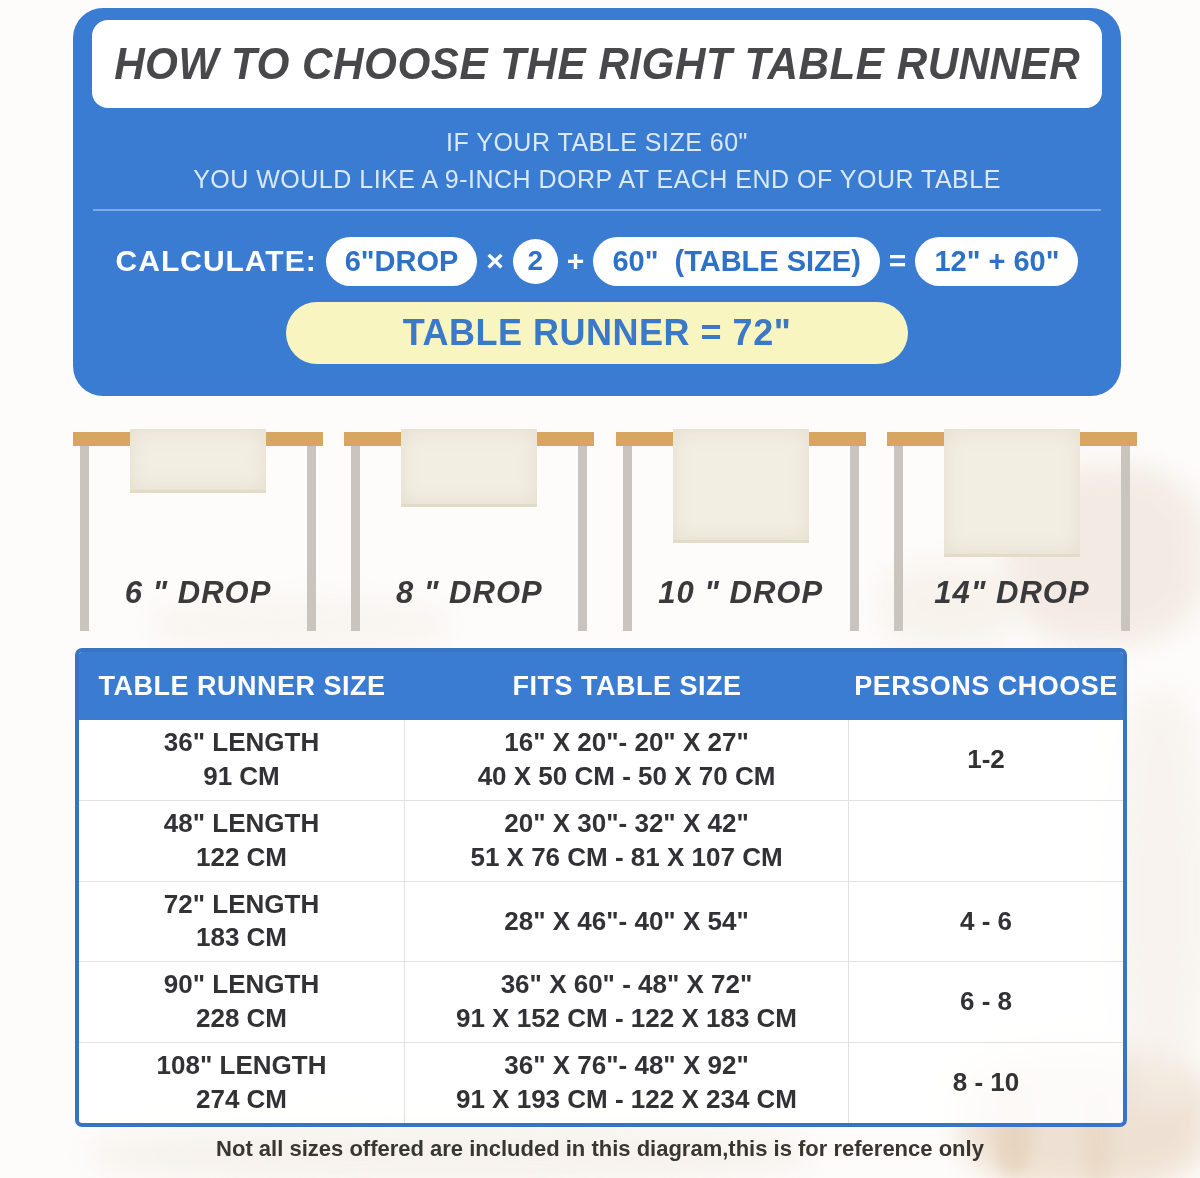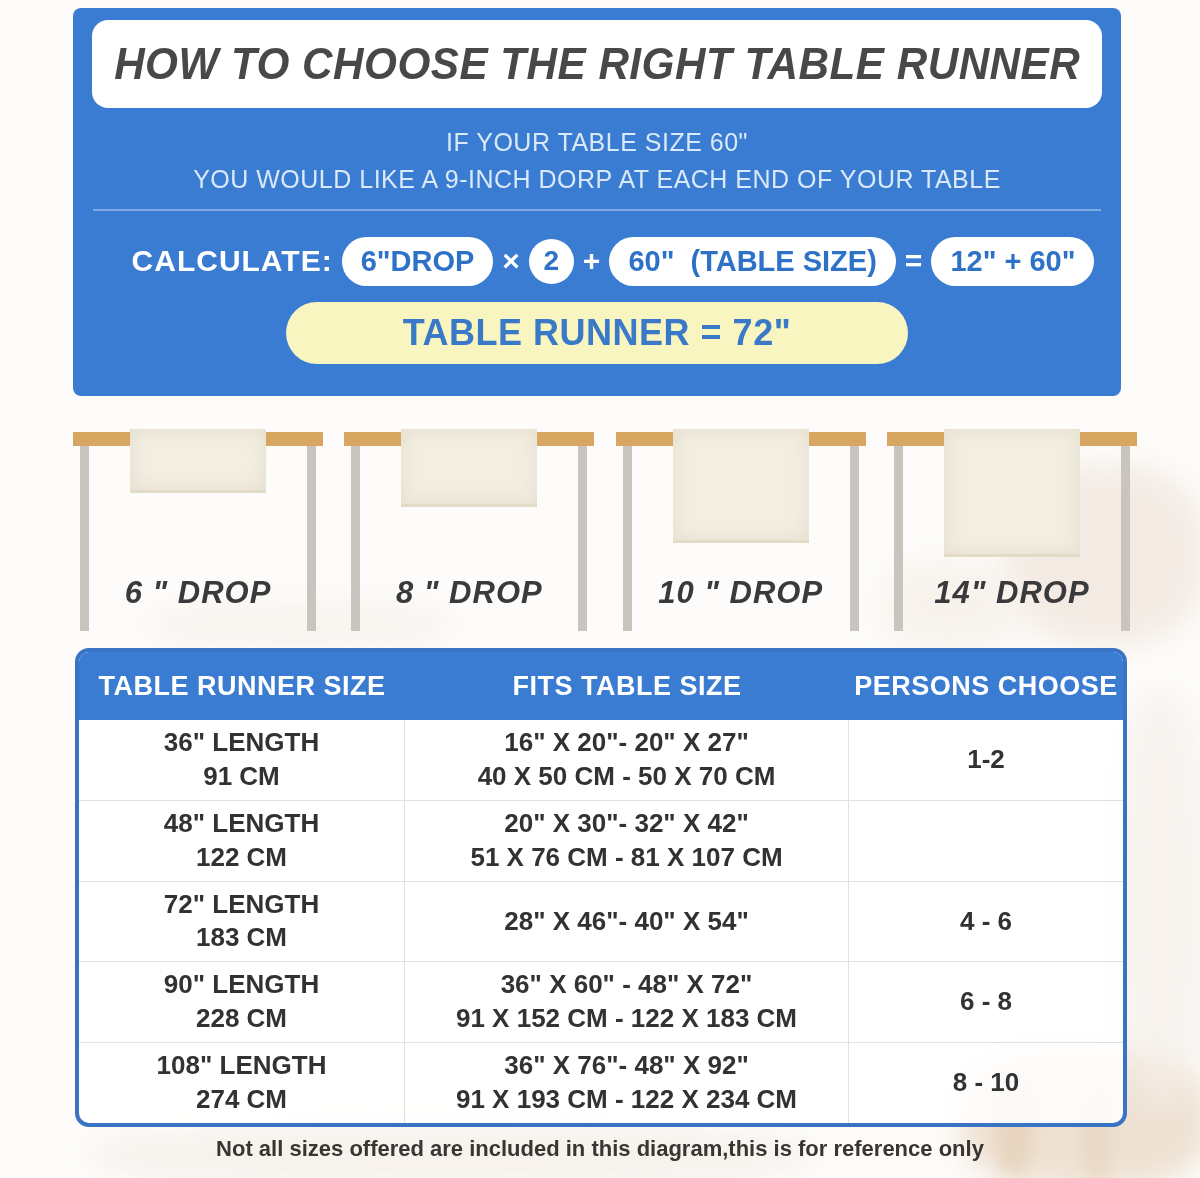--- a/index.html
+++ b/index.html
@@ -14,34 +14,34 @@
   .b4 { left:90px;   top:1125px; width:720px; height:60px;  background:#f3ebe4; opacity:.6; }
   .b5 { left:1110px; top:690px;  width:100px; height:420px; background:#f5eee8; opacity:.6; }
   .b6 { left:995px;  top:1075px; width:38px;  height:100px; background:#e3cdb4; opacity:.6; filter:blur(7px); }
   .b7 { left:1080px; top:1090px; width:34px;  height:90px;  background:#e7d3bd; opacity:.55; filter:blur(7px); }
   .b8 { left:150px;  top:600px;  width:300px; height:50px;  background:#f4ece5; opacity:.5; }
 
   section, .footer-note { z-index:1; }
 
   
   .hero { position:absolute; left:73px; top:8px; width:1048px; height:388px;
-          background:#3b7cd3; border-radius:8px; }
+          background:#3b7cd3; border-radius:30px; }
   .title-box { position:absolute; left:19px; right:19px; top:12px; height:88px;
                background:#ffffff; border-radius:16px;
                display:flex; align-items:center; justify-content:center; }
   .title-box h1 { font-size:44px; font-weight:bold; font-style:italic; color:#48484a;
                   white-space:nowrap; transform:scaleX(.96); letter-spacing:.5px; }
   .intro { position:absolute; width:100%; text-align:center; color:#d9e9f8;
            font-size:25px; letter-spacing:.5px; }
   .intro.l1 { top:120px; }
   .intro.l2 { top:157px; }
   .divider { position:absolute; top:201px; left:20px; right:20px; height:2px;
              background:rgba(255,255,255,.35); }
   .calc-row { position:absolute; top:224px; left:0; width:100%; height:58px;
-              display:flex; align-items:center; justify-content:center; gap:9px;margin-left:16px; }
+              display:flex; align-items:center; justify-content:center; gap:9px; }
   .calc-label { color:#ffffff; font-weight:bold; font-size:30px; letter-spacing:1px; }
   .pill { background:#ffffff; color:#2e72c7; font-weight:bold; font-size:29px;
           padding:8px 19px; border-radius:30px; white-space:pre; }
   .op { color:#ffffff; font-weight:bold; font-size:30px; }
   .circle { background:#ffffff; color:#2e72c7; font-weight:bold; font-size:28px;
             width:45px; height:45px; border-radius:50%;
             display:flex; align-items:center; justify-content:center; }
   .result-pill { position:absolute; top:294px; left:50%; transform:translateX(-50%);
                  width:622px; height:62px; background:#f9f5c1; border-radius:31px;
                  display:flex; align-items:center; justify-content:center; }
@@ -58,21 +58,21 @@
   .runner { position:absolute; top:4px; left:57px; width:136px; background:#f2eee2;
             border-bottom:3px solid #e2dbc8;
             box-shadow:inset 0 0 20px rgba(190,180,150,.28); }
   .r0 { height:64px; } .r1 { height:78px; } .r2 { height:114px; } .r3 { height:128px; }
   .drop-label { position:absolute; top:150px; width:100%; text-align:center;
                 font-size:31px; font-weight:bold; font-style:italic; color:#3a3a3c;
                 letter-spacing:1px; }
 
   
   .size-table { position:absolute; left:75px; top:648px; width:1052px; height:479px;
-                border:4px solid #3973c4; border-radius:14px; overflow:hidden;
+                border:4px solid #3973c4; border-radius:7px; overflow:hidden;
                 background:rgba(255,255,255,.86); display:flex; flex-direction:column; }
   .sthead { height:68px; background:#3b7cd3; display:grid;
             grid-template-columns:326px 444px 1fr; align-items:center; flex:none; }
   .sthead span { text-align:center; color:#ffffff; font-weight:bold; font-size:27px;
                  letter-spacing:.5px; }
   .stbody { flex:1; display:flex; flex-direction:column; }
   .strow { flex:1; display:grid; grid-template-columns:326px 444px 1fr; }
   .strow + .strow { border-top:1px solid rgba(60,50,40,.14); }
   .cell { display:flex; flex-direction:column; align-items:center; justify-content:center;
           color:#323234; font-weight:bold; font-size:26px; line-height:1.3; }

